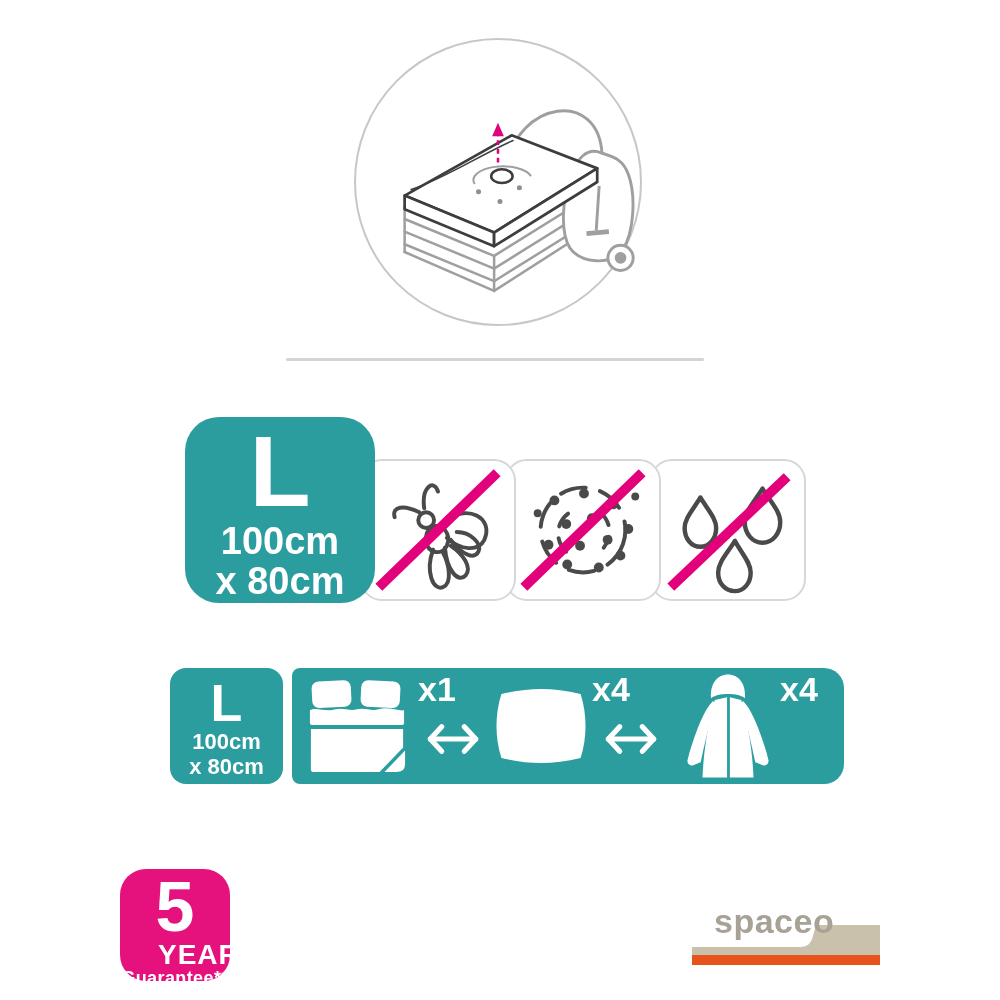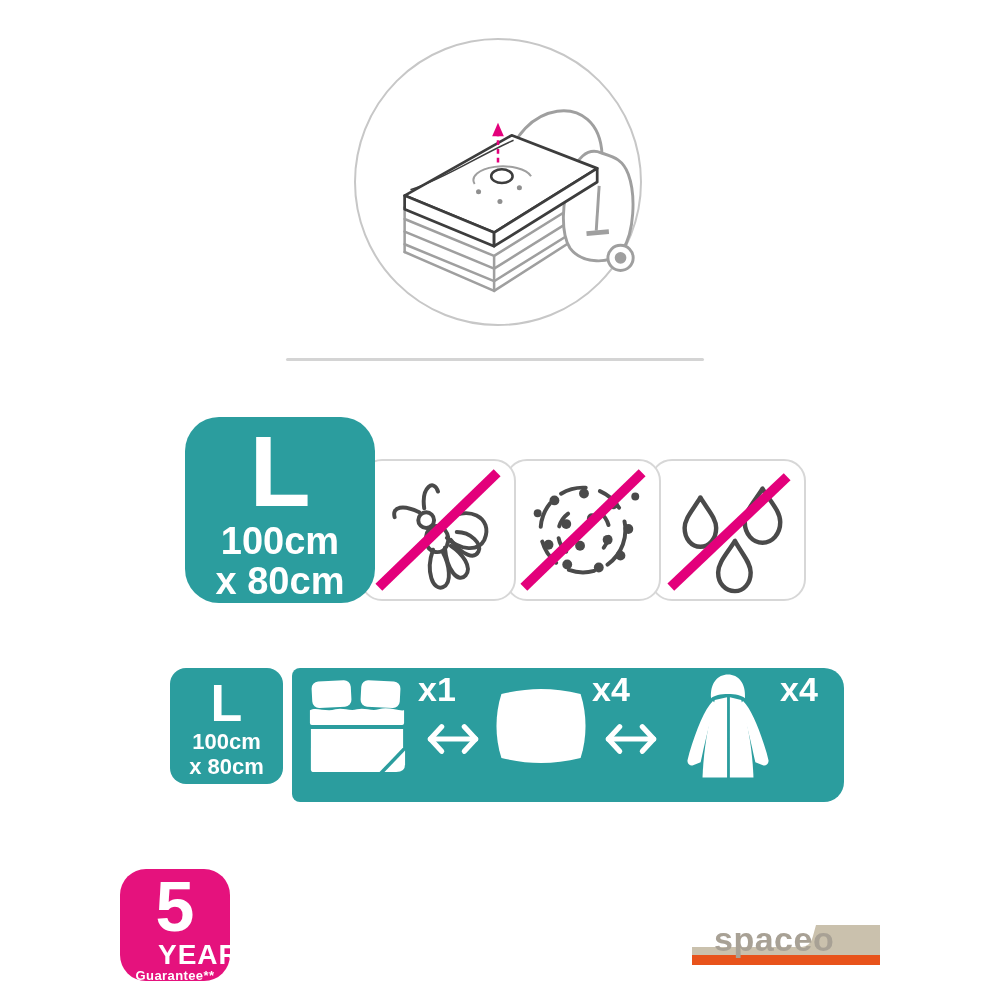--- a/index.html
+++ b/index.html
@@ -28,44 +28,44 @@
   .fb2{left:505px;z-index:2;}
   .fb3{left:650px;z-index:1;}
   .feature-box svg{position:absolute;inset:0;width:100%;height:100%;}
 
   
   .size-badge-bottom{position:absolute;left:170px;top:668px;width:113px;height:116px;
       background:#2b9d9e;border-radius:16px;color:#fff;text-align:center;}
   .size-badge-bottom .letter{font-size:52px;line-height:1;font-weight:700;margin-top:9px;}
   .size-badge-bottom .dim{font-size:22px;line-height:1.15;font-weight:700;}
 
-  .banner{position:absolute;left:292px;top:668px;width:552px;height:134px;
+  .banner{position:absolute;left:292px;top:668px;width:552px;height:116px;
       background:#2b9d9e;border-radius:8px 20px 20px 8px;}
   .banner .icon{position:absolute;}
   .bed-icon{left:14px;top:8px;width:102px;height:100px;}
   .pillow-icon{left:200px;top:14px;width:98px;height:88px;}
   .coat-icon{left:386px;top:5px;width:100px;height:107px;}
   .arrow1{left:130px;top:54px;width:62px;height:34px;}
   .arrow2{left:308px;top:54px;width:62px;height:34px;}
   .count{position:absolute;top:4px;color:#fff;font-size:34px;font-weight:700;line-height:1;}
   .count1{left:126px;}
   .count2{left:300px;}
   .count3{left:488px;}
 
   
   .guarantee{position:absolute;left:120px;top:869px;width:110px;height:112px;
       background:#e5127d;border-radius:26px;color:#fff;text-align:center;}
   .guarantee .g5{font-size:70px;line-height:0.95;font-weight:700;margin-top:5px;}
   .guarantee .gyear{font-size:28px;line-height:1;font-weight:700;letter-spacing:1px;margin-left:38px;}
-  .guarantee .glabel{font-size:13px;line-height:1.1;font-weight:700;letter-spacing:.4px;}
+  .guarantee .glabel{font-size:18px;line-height:1.1;font-weight:700;letter-spacing:.4px;}
 
   
   .logo{position:absolute;left:688px;top:903px;width:196px;height:64px;}
   .logo svg{position:absolute;inset:0;}
-  .logo-text{position:absolute;left:26px;top:19px;font-size:34px;font-weight:700;
+  .logo-text{position:absolute;left:26px;top:1px;font-size:34px;font-weight:700;
       color:#a8a195;letter-spacing:.5px;line-height:1;}
 </style>
 </head>
 <body>
 
 <div class="canvas">
 
   <div class="circle">
     <svg viewBox="0 0 292 292">
 

